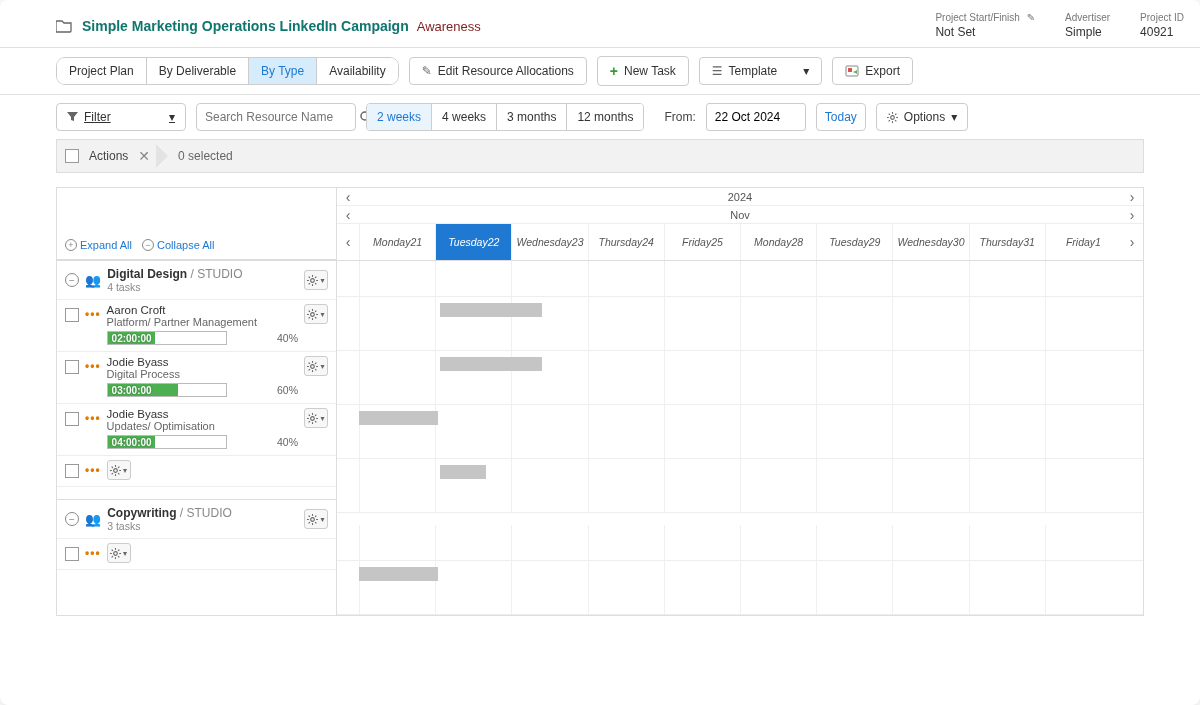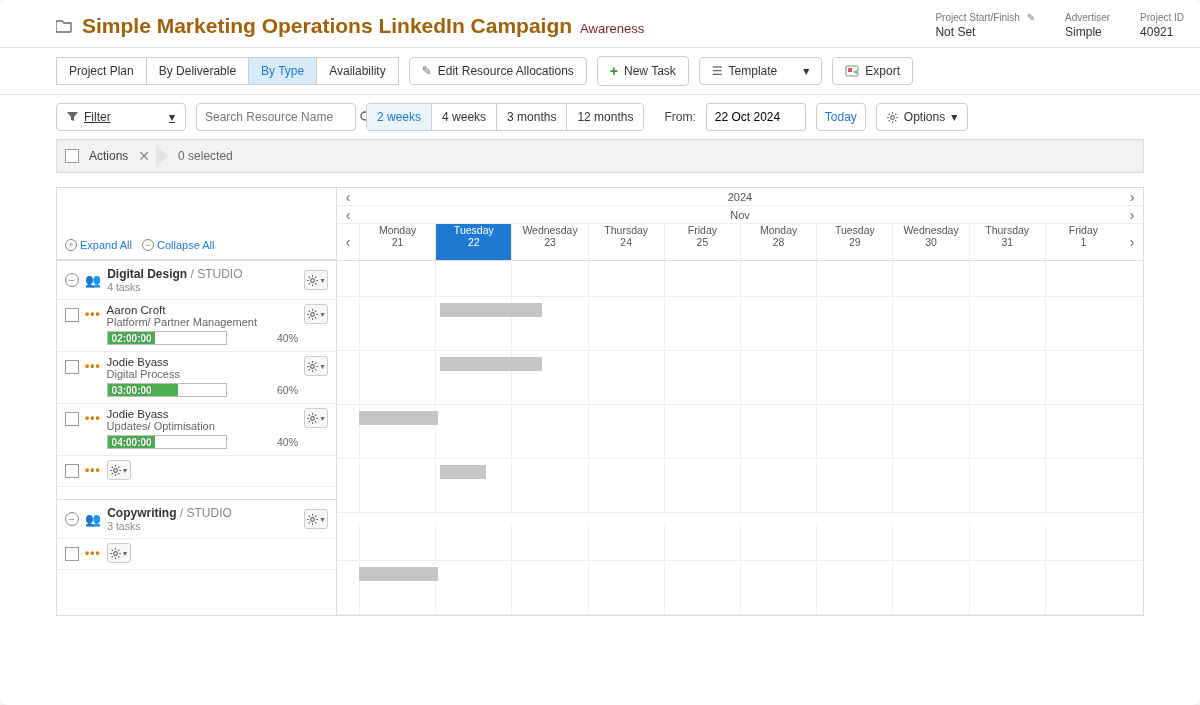--- a/index.html
+++ b/index.html
@@ -1,29 +1,29 @@
 <!DOCTYPE html>
 <html><head>
 <meta charset="utf-8">
 <style>
 * { box-sizing: border-box; margin: 0; padding: 0; font-family: Arial, Helvetica, sans-serif; }
 body { background: #fff; font-size: 12px; color: #333; }
 .app { width: 1200px; height: 705px; background: #fff; position: relative; border-radius: 8px; overflow: hidden; box-shadow: 0 2px 12px rgba(0,0,0,0.15); }
 .header { display: flex; align-items: center; padding: 12px 16px 8px 56px; border-bottom: 1px solid #e0e0e0; position: relative; }
 .header-left { flex: 1; display: flex; align-items: baseline; gap: 8px; }
-.header-left h1 { font-size: 21px; font-weight: 600; color: #a16207; }
+.header-left h1 { font-size: 14px; font-weight: 600; color: #0f766e; }
 .header-left .sub { color: #7f1d1d; font-size: 13px; }
 .header-right { display: flex; gap: 30px; font-size: 11px; }
 .header-right .block { display: flex; flex-direction: column; }
 .header-right .label { color: #777; font-size: 10px; margin-bottom: 2px; }
 .header-right .value { color: #333; font-size: 12px; }
 .pencil-icon { display:inline-block; margin-left:4px; }
 
 .toolbar { display: flex; align-items: center; padding: 8px 56px; gap: 10px; border-bottom: 1px solid #e0e0e0; }
-.tab-group { display: inline-flex; border: 1px solid #ccc; border-radius: 0; overflow: hidden; }
+.tab-group { display: inline-flex; border: 1px solid #ccc; border-radius: 9px; overflow: hidden; }
 .tab-group .tab { padding: 6px 12px; font-size: 12px; background: #fff; border-right: 1px solid #ccc; cursor: pointer; color: #333; }
 .tab-group .tab:last-child { border-right: none; }
 .tab-group .tab.active { background: #d7ecfb; color: #1f78d1; }
 .btn { padding: 6px 12px; border: 1px solid #ccc; border-radius: 4px; background: #fff; font-size: 12px; display: inline-flex; align-items: center; gap: 6px; cursor: pointer; color: #333; }
 .btn .caret { margin-left: 20px; }
 .plus { color: #2e9e2e; font-weight: bold; font-size: 14px; }
 .pencil { color: #666; }
 
 .filter-row { display: flex; align-items: center; padding: 8px 56px; gap: 10px; }
 .filter-btn { display:inline-flex; align-items:center; gap:16px; padding:6px 10px; border:1px solid #ccc; border-radius:4px; background:#fff; width:130px; justify-content:space-between; cursor:pointer;text-decoration:underline; }
@@ -54,21 +54,21 @@
 
 .right-pane { flex:1; overflow:hidden; }
 .timeline-header { border-bottom:1px solid #ddd; }
 .th-row { display:flex; height:18px; border-bottom:1px solid #eee; align-items:center; }
 .th-row .arrow { width:22px; text-align:center; color:#666; cursor:pointer; font-size:14px; line-height:1; }
 .th-row .label { flex:1; text-align:center; font-size:11px; color:#555; }
 .th-row.month .m1 { flex: 8; text-align:center; font-size:11px; color:#555; border-right:1px solid #eee; }
 .th-row.month .m2 { flex: 1; text-align:center; font-size:11px; color:#555; }
 .day-row { display:flex; height:36px; }
 .day-row .arrow { width:22px; display:flex; align-items:center; justify-content:center; color:#666; cursor:pointer; font-size:14px; }
-.day-cell { flex:1; border-left:1px solid #eee; display:flex; flex-direction:column; align-items:center; justify-content:flex-start; font-size:10.5px; color:#555; }
+.day-cell { flex:1; border-left:1px solid #eee; display:flex; align-items:center; justify-content:center; font-size:10.5px; color:#555;font-style:italic; }
 .day-cell.active { background:#1f78d1; color:#fff; }
 .day-cell .dname { font-size:10.5px; }
 .day-cell .dnum { font-size:10.5px; }
 
 .group-header { display:flex; align-items:center; padding:6px 8px; border-top:1px solid #ddd; border-bottom:1px solid #eee; gap:6px; background:#fff; }
 .group-header .collapse { width:14px; height:14px; border:1.5px solid #888; border-radius:50%; display:inline-flex; align-items:center; justify-content:center; font-size:10px; color:#888; cursor:pointer; }
 .group-header .people-icon { color:#888; font-size:13px; }
 .group-header .title { font-weight:600; font-size:12px; color:#333; }
 .group-header .studio { color:#888; font-weight:400; }
 .group-header .subtasks { font-size:10.5px; color:#888; display:block; }

